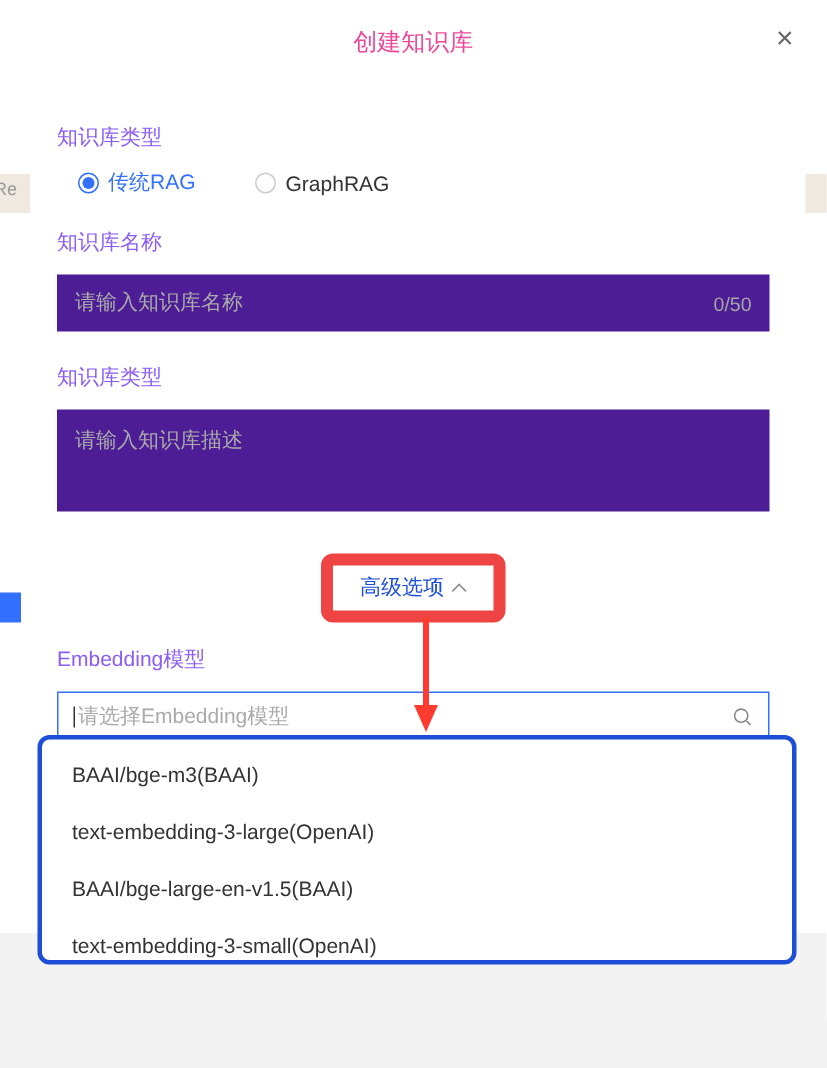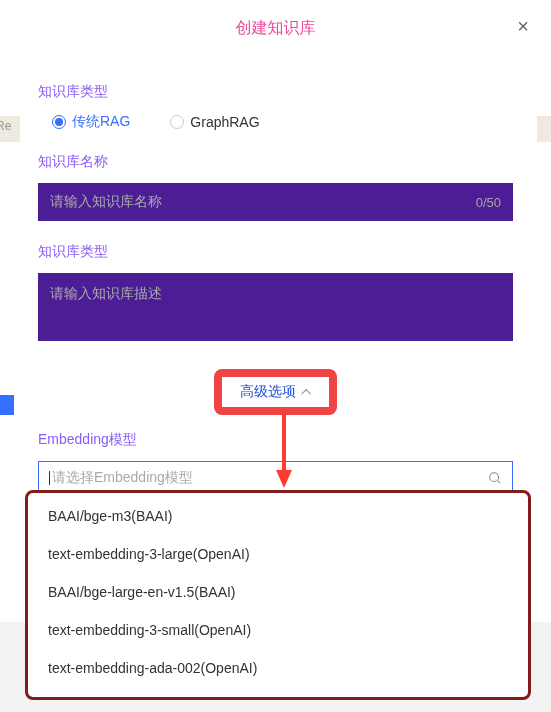--- a/index.html
+++ b/index.html
@@ -146,25 +146,25 @@
     }
     .search-icon {
       width: 14px;
       height: 14px;
     }
     .dropdown-box {
       position: absolute;
       left: 25px;
       right: 20px;
       top: 490px;
-      border: 3px solid #7f1d1d;
+      border: 3px solid #1d4ed8;
       border-radius: 8px;
       background: #fff;
       padding: 4px 0;
-      height: 210px;
+      height: 153px;
       overflow: hidden;
     }
     .option {
       padding: 11px 20px;
       font-size: 14px;
       color: #333;
       cursor: pointer;
     }
     
     .bg-stripe-1 {

